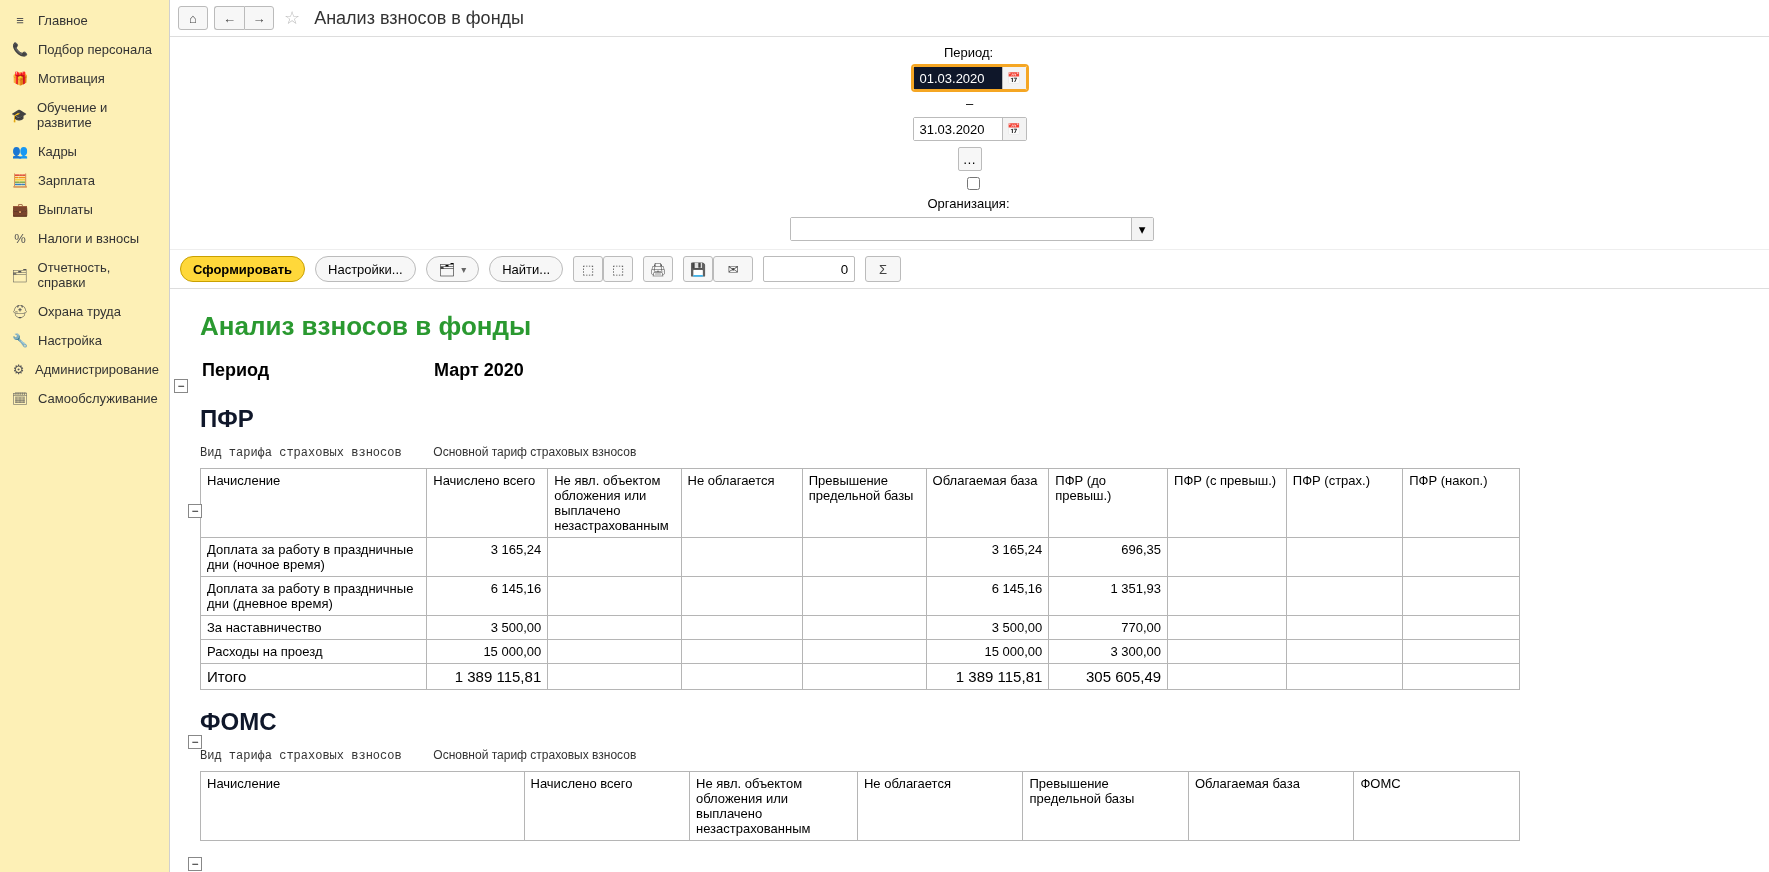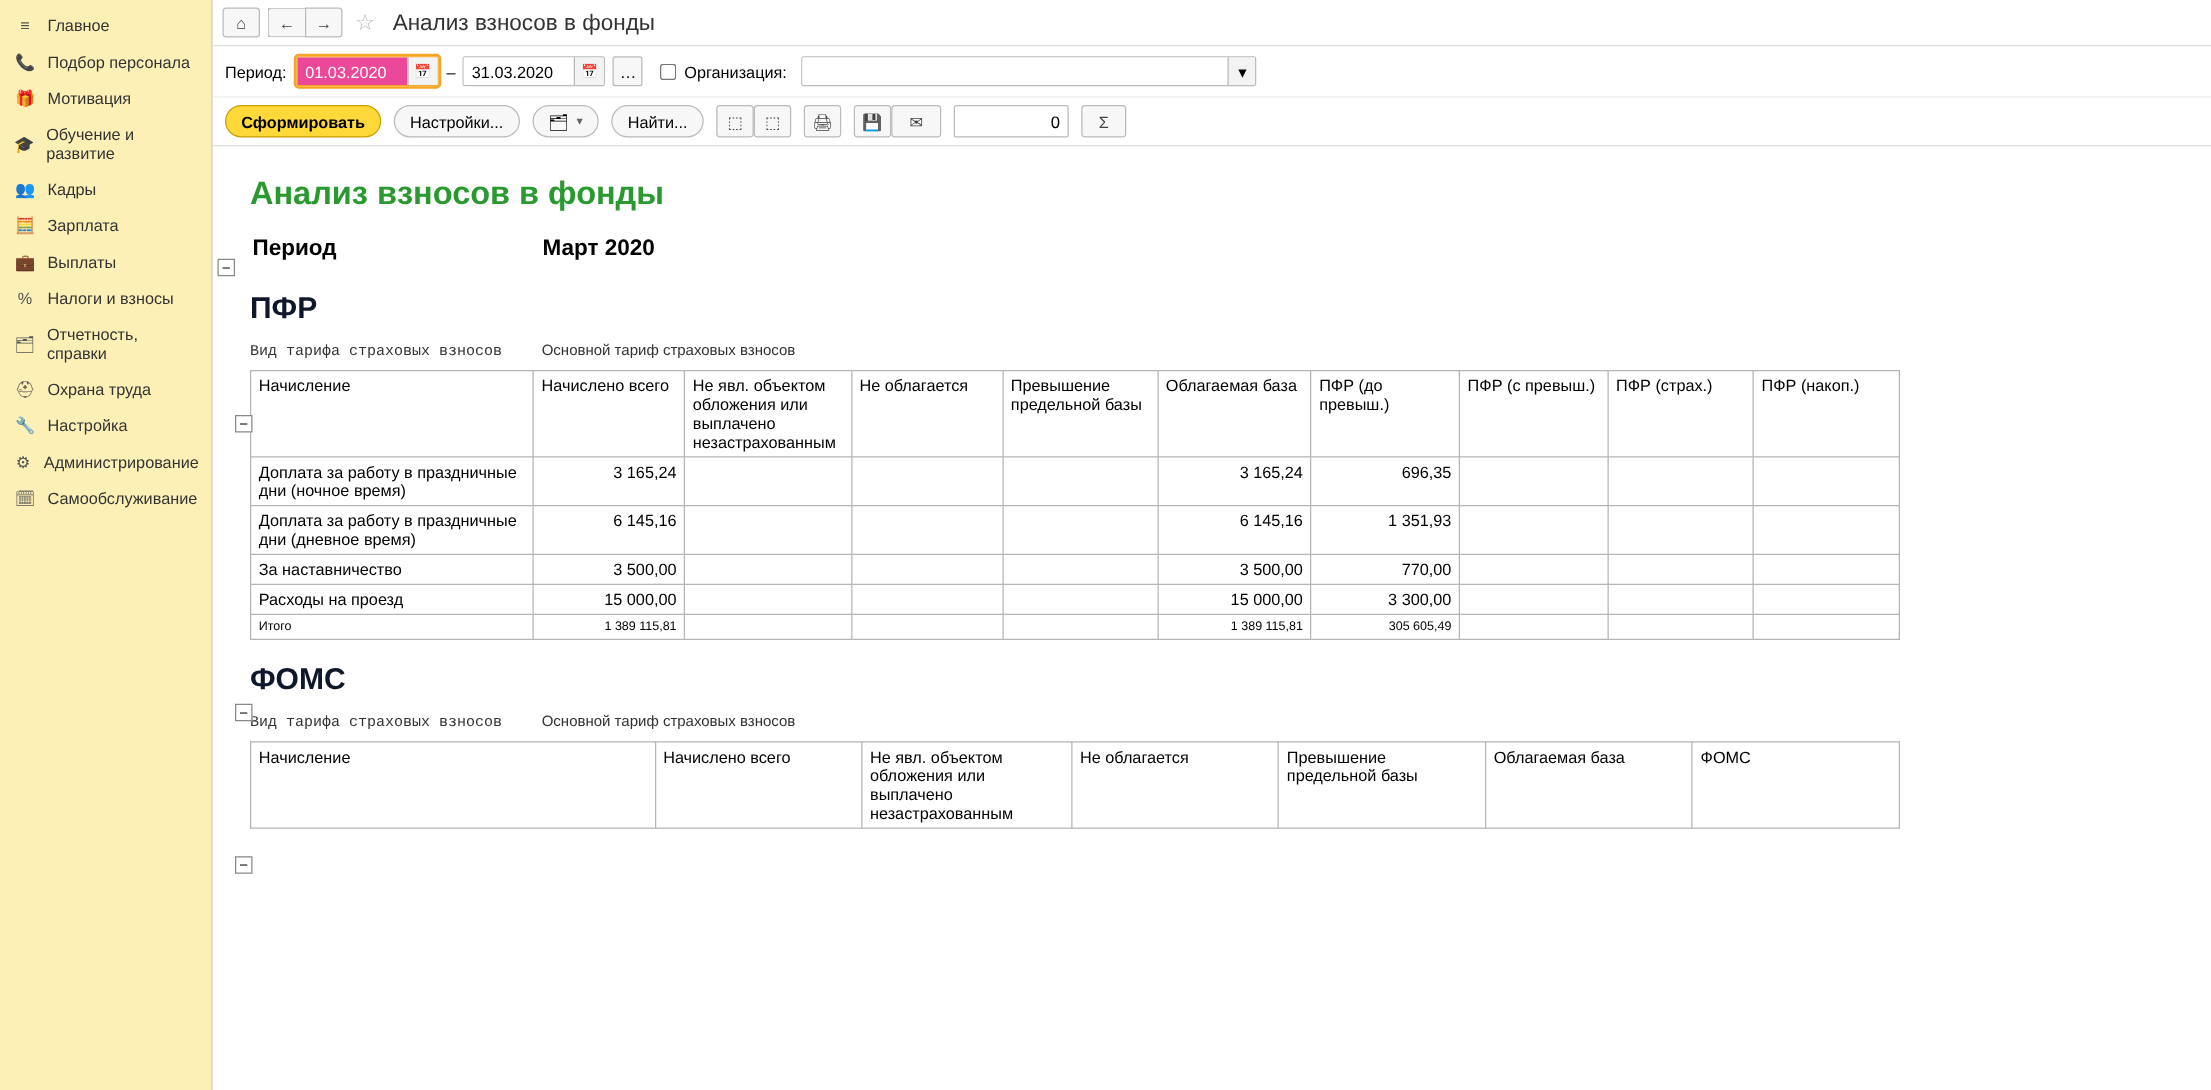--- a/index.html
+++ b/index.html
@@ -9,26 +9,26 @@
 .sidebar-item .icon { width: 20px; display: inline-flex; justify-content: center; margin-right: 8px; color: #555; }
 .sidebar-item .label { font-size: 13px; }
 .main { flex: 1; display: flex; flex-direction: column; overflow: hidden; }
 .topbar { display: flex; align-items: center; padding: 6px 8px; border-bottom: 1px solid #ddd; gap: 6px; }
 .icon-btn { width: 30px; height: 24px; border: 1px solid #bbb; border-radius: 3px; background: #f7f7f7; display: inline-flex; align-items: center; justify-content: center; cursor: pointer; font-size: 13px; color: #444; }
 .icon-btn-group { display: flex; }
 .icon-btn-group .icon-btn:first-child { border-radius: 3px 0 0 3px; border-right: none; }
 .icon-btn-group .icon-btn:last-child { border-radius: 0 3px 3px 0; }
 .star { font-size: 18px; color: #bbb; cursor: pointer; margin: 0 4px; }
 .page-title { font-size: 18px; color: #333; margin-left: 4px; }
-.filterbar { display: flex; align-items: center; padding: 8px 10px; gap: 6px; border-bottom: 1px solid #eee; font-size: 13px; }
+.filterbar { display: flex; align-items: center; padding: 8px 10px; gap: 6px; border-bottom: 1px solid #eee; font-size: 13px; flex-direction: column; }
 .filterbar label { margin-right: 2px; }
 .date-input-wrap { display: flex; border: 1px solid #bbb; border-radius: 2px; height: 24px; }
 .date-input-wrap.active { outline: 2px solid #f5a623; border-color: #f5a623; }
 .date-input { border: none; padding: 2px 6px; width: 88px; font-size: 13px; outline: none; }
-.date-input.selected { background: #ec4899; color: #fff; }
+.date-input.selected { background: #0f172a; color: #fff; }
 .date-btn { width: 24px; border: none; border-left: 1px solid #bbb; background: #f3f3f3; cursor: pointer; font-size: 11px; }
 .dots-btn { width: 24px; height: 24px; border: 1px solid #bbb; border-radius: 2px; background: #f7f7f7; cursor: pointer; }
 .org-select-wrap { display: flex; border: 1px solid #bbb; border-radius: 2px; height: 24px; margin-left: 4px; }
 .org-select { border: none; width: 340px; padding: 2px 6px; outline: none; }
 .org-select-btn { width: 22px; border: none; border-left: 1px solid #bbb; background: #f3f3f3; cursor: pointer; }
 .checkbox { margin-left: 8px; }
 .toolbar { display: flex; align-items: center; padding: 6px 10px; gap: 10px; border-bottom: 1px solid #ddd; }
 .btn { height: 26px; border: 1px solid #bbb; border-radius: 13px; background: #f7f7f7; padding: 0 12px; cursor: pointer; font-size: 13px; display: inline-flex; align-items: center; }
 .btn.primary { background: #ffd83a; border-color: #c9a000; font-weight: bold; }
 .btn.dd::after { content: "▾"; margin-left: 6px; font-size: 10px; color: #666; }
@@ -40,21 +40,21 @@
 .meta-table { margin-bottom: 20px; }
 .meta-table td { font-size: 18px; font-weight: bold; padding: 2px 0; }
 .meta-table td:first-child { width: 230px; }
 .section-title { font-size: 24px; font-weight: bold; color: #0f172a; margin-top: 18px; margin-bottom: 12px; }
 .subinfo { font-size: 12px; color: #333; margin-bottom: 8px; }
 .subinfo span:first-child { display: inline-block; width: 230px; font-family: Liberation Mono, monospace; }
 table.data { border-collapse: collapse; width: 100%; max-width: 1320px; margin-bottom: 10px; }
 table.data th, table.data td { border: 1px solid #b5b5b5; padding: 4px 6px; font-size: 13px; text-align: left; vertical-align: top; }
 table.data th { font-weight: normal; background: #fff; }
 table.data td.num { text-align: right; font-variant-numeric: tabular-nums; }
-table.data tr.total td { font-size: 10px; }
+table.data tr.total td { font-size: 15px; }
 .col-name { width: 260px; }
 .col-num { width: 133px; }
 .col-w1 { width: 135px; }
 </style>
 </head>
 <body>
 
 <div class="sidebar">
   <div class="sidebar-item">
       <span class="icon">≡</span>

